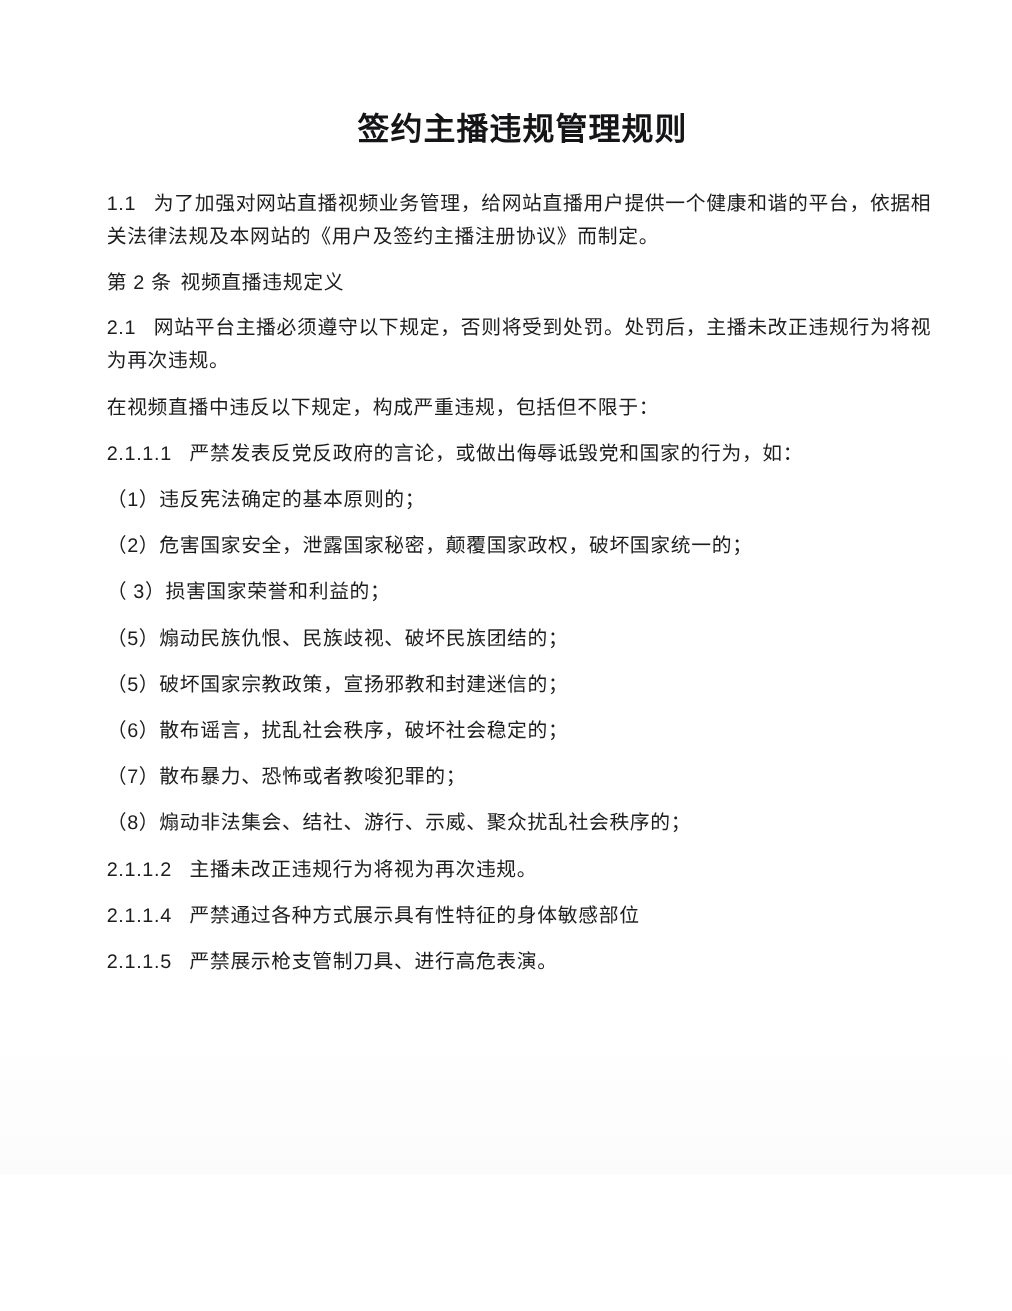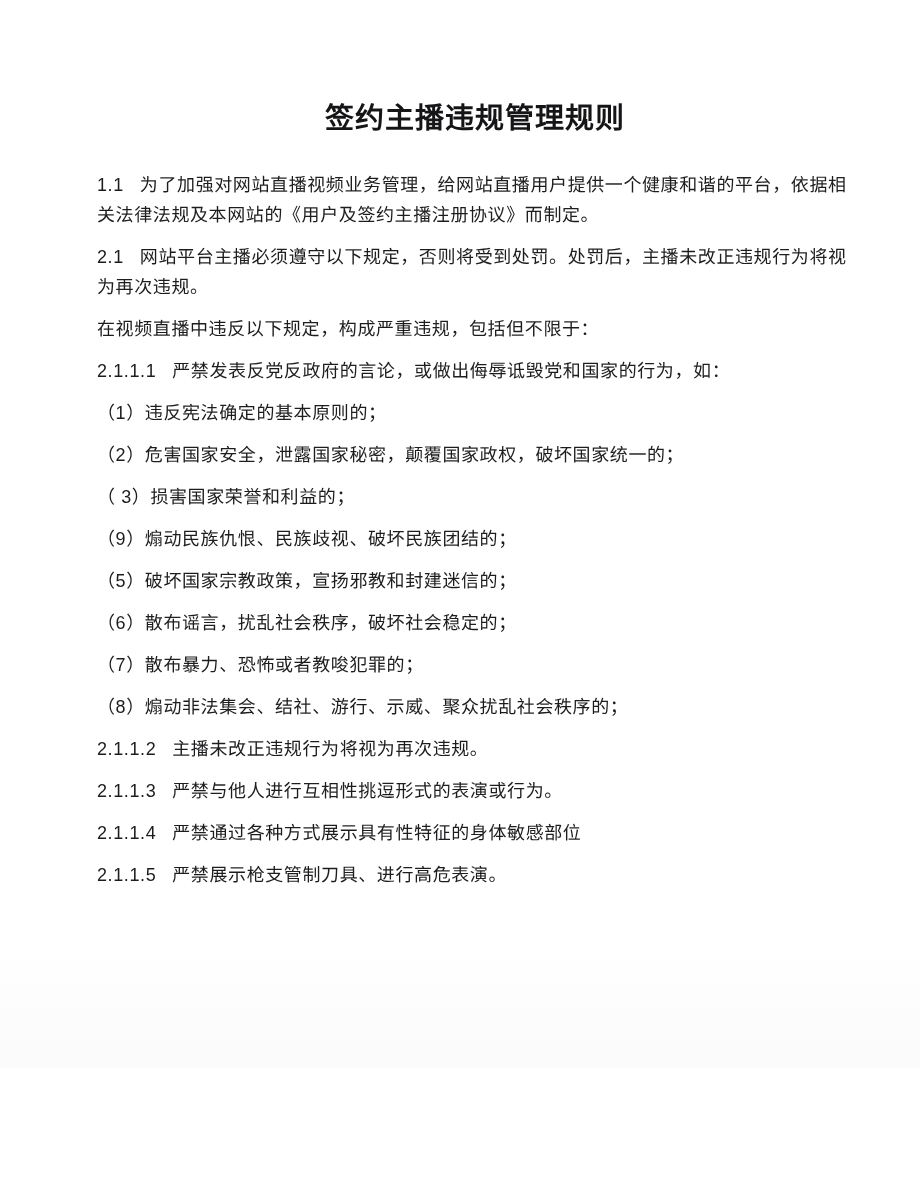--- a/index.html
+++ b/index.html
@@ -64,46 +64,46 @@
 <body>
 
 <div class="page">
 
   <h1 class="doc-title">签约主播违规管理规则</h1>
 
 
   <p class="para"><span class="num">1.1</span><span class="txt">为了加强对网站直播视频业务管理，给网站直播用户提供一个健康和谐的平台，依据相关法律法规及本网站的《用户及签约主播注册协议》而制定。</span></p>
 
 
+  <p class="para sec"><span class="num">第 2 条</span><span class="txt">视频直播违规定义</span></p>
 
   <p class="para"><span class="num">2.1</span><span class="txt">网站平台主播必须遵守以下规定，否则将受到处罚。处罚后，主播未改正违规行为将视为再次违规。</span></p>
 
 
   <p class="para"><span class="txt">在视频直播中违反以下规定，构成严重违规，包括但不限于：</span></p>
 
   <p class="para"><span class="num">2.1.1.1</span><span class="txt">严禁发表反党反政府的言论，或做出侮辱诋毁党和国家的行为，如：</span></p>
 
   <p class="para"><span class="txt">（1）违反宪法确定的基本原则的；</span></p>
 
   <p class="para"><span class="txt">（2）危害国家安全，泄露国家秘密，颠覆国家政权，破坏国家统一的；</span></p>
 
   <p class="para"><span class="txt">（ 3）损害国家荣誉和利益的；</span></p>
 
-  <p class="para"><span class="txt">（9）煽动民族仇恨、民族歧视、破坏民族团结的；</span></p>
+  <p class="para"><span class="txt">（5）煽动民族仇恨、民族歧视、破坏民族团结的；</span></p>
 
   <p class="para"><span class="txt">（5）破坏国家宗教政策，宣扬邪教和封建迷信的；</span></p>
 
   <p class="para"><span class="txt">（6）散布谣言，扰乱社会秩序，破坏社会稳定的；</span></p>
 
   <p class="para"><span class="txt">（7）散布暴力、恐怖或者教唆犯罪的；</span></p>
 
   <p class="para"><span class="txt">（8）煽动非法集会、结社、游行、示威、聚众扰乱社会秩序的；</span></p>
 
   <p class="para"><span class="num">2.1.1.2</span><span class="txt">主播未改正违规行为将视为再次违规。</span></p>
 
-  <p class="para"><span class="num">2.1.1.3</span><span class="txt">严禁与他人进行互相性挑逗形式的表演或行为。</span></p>
 
   <p class="para"><span class="num">2.1.1.4</span><span class="txt">严禁通过各种方式展示具有性特征的身体敏感部位</span></p>
 
   <p class="para"><span class="num">2.1.1.5</span><span class="txt">严禁展示枪支管制刀具、进行高危表演。</span></p>
 
   <div class="scan-shade"></div>
 </div>
 
 </body></html>

